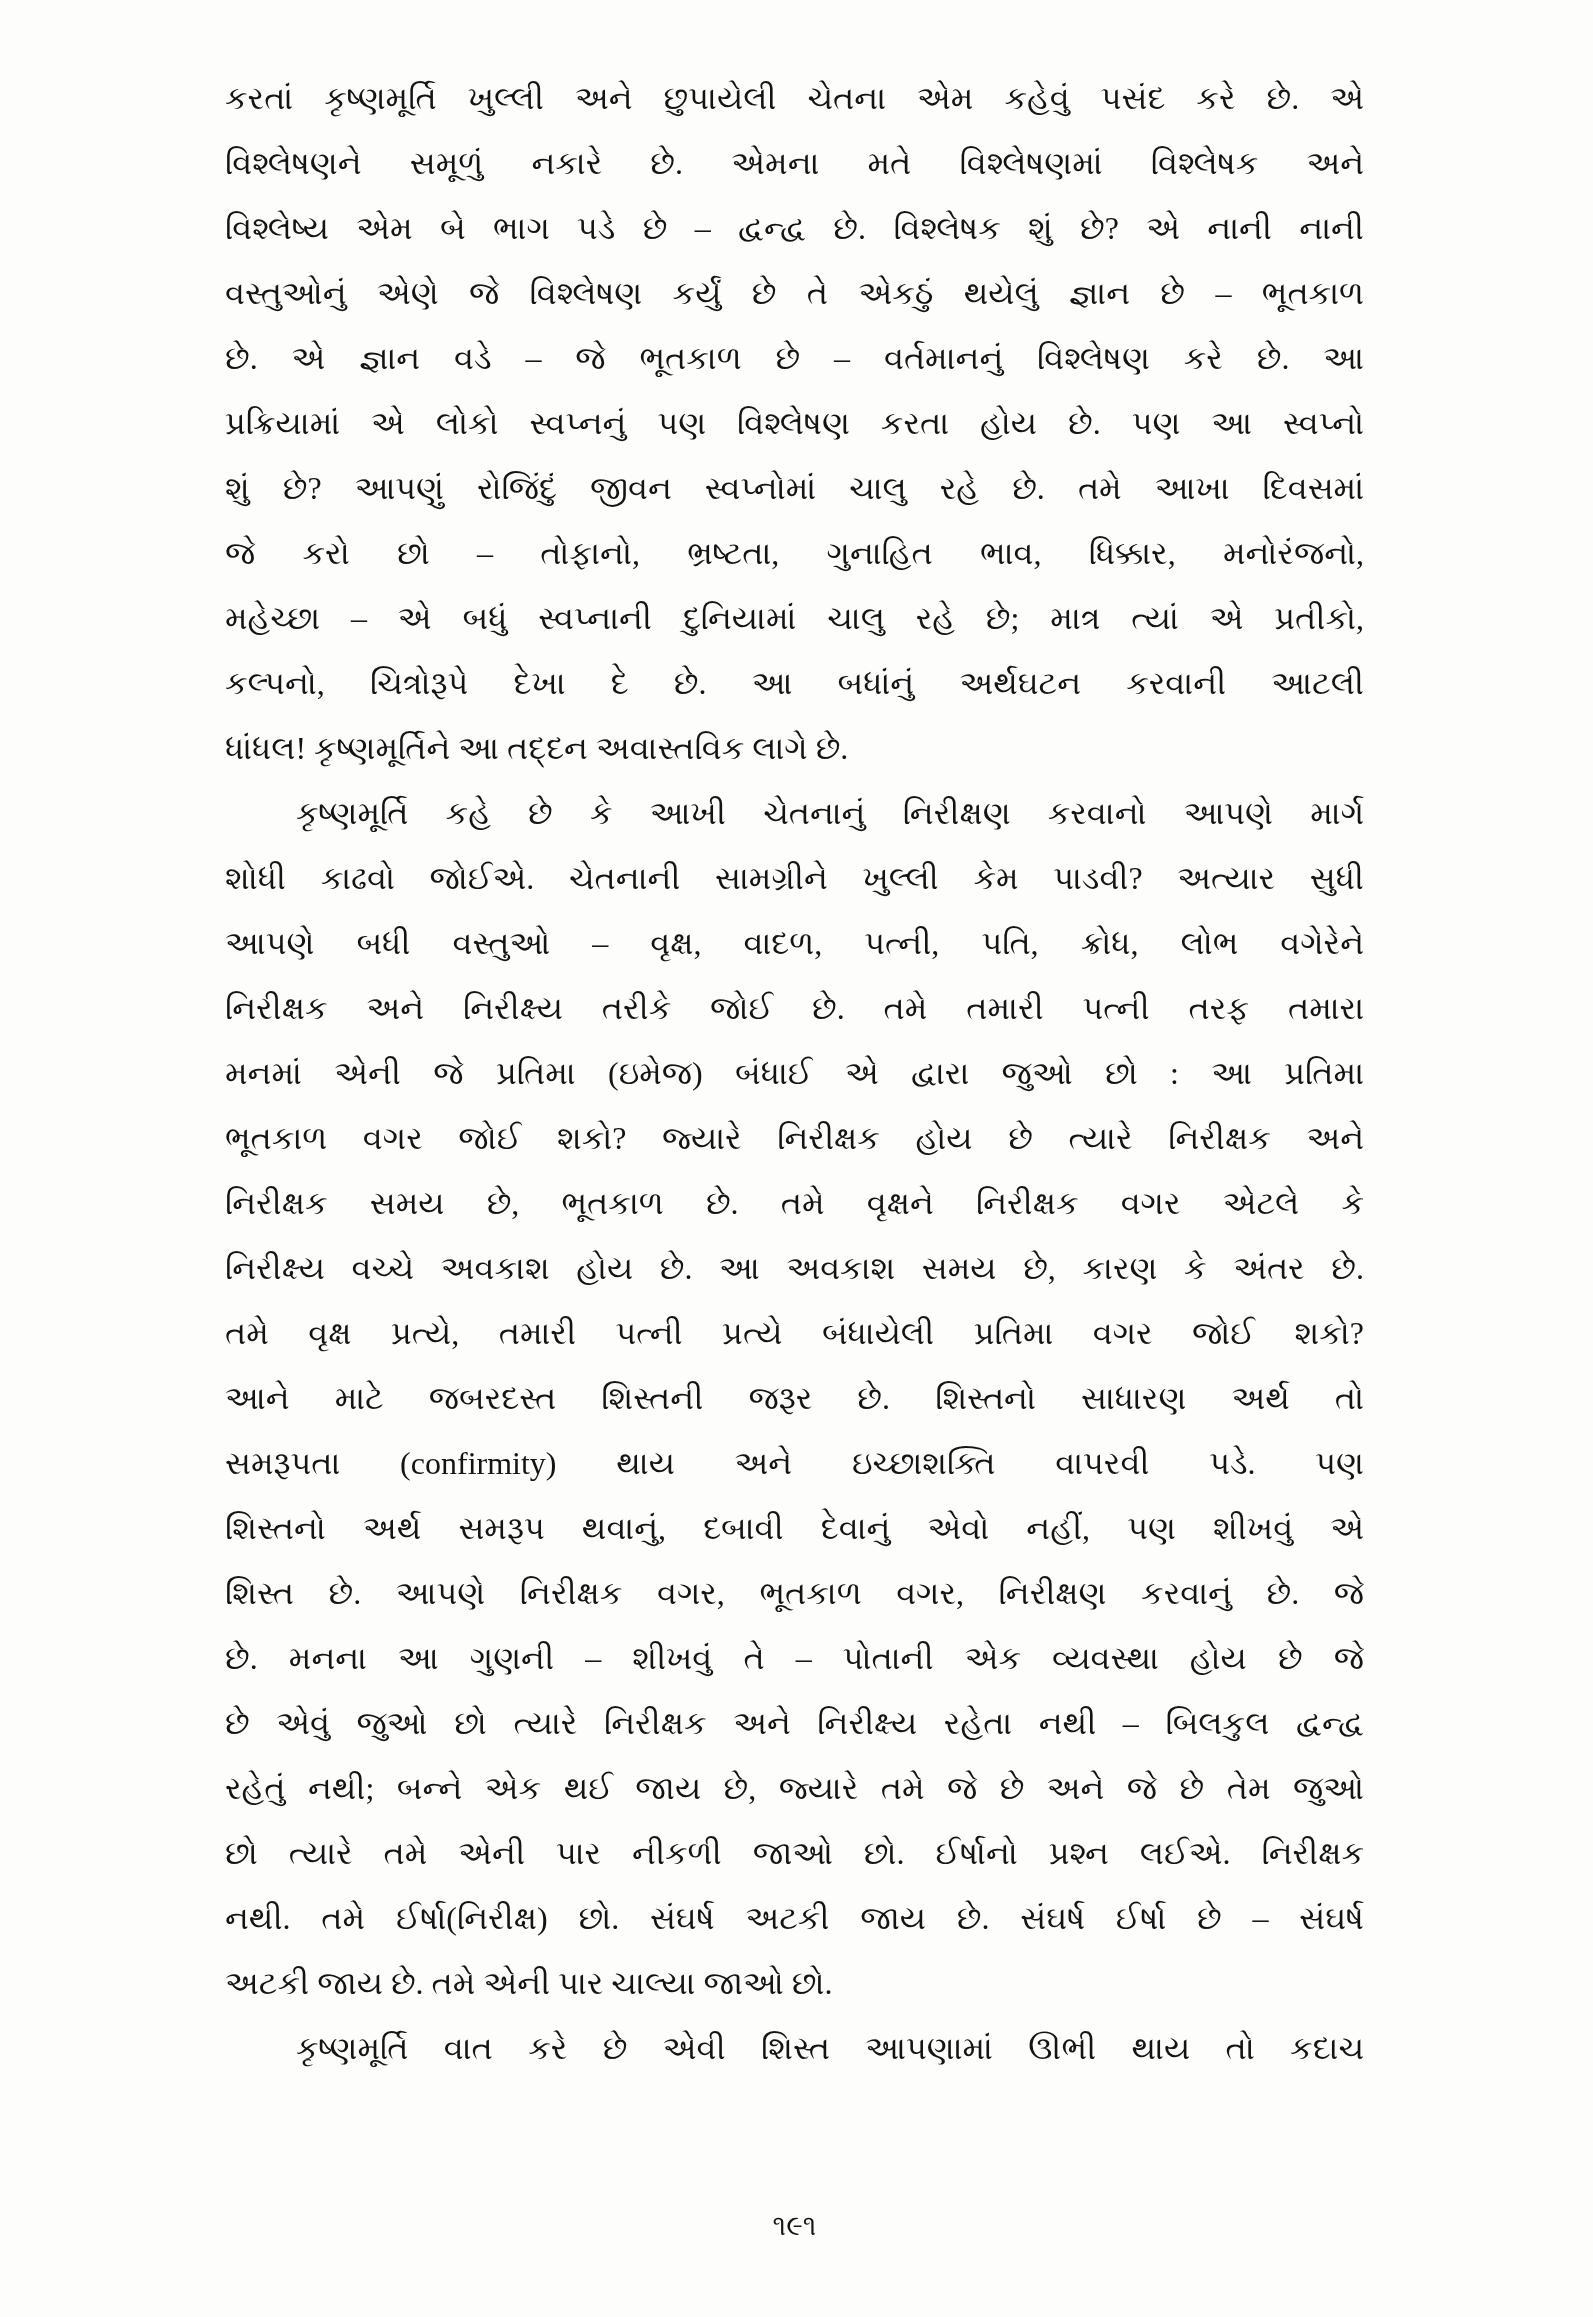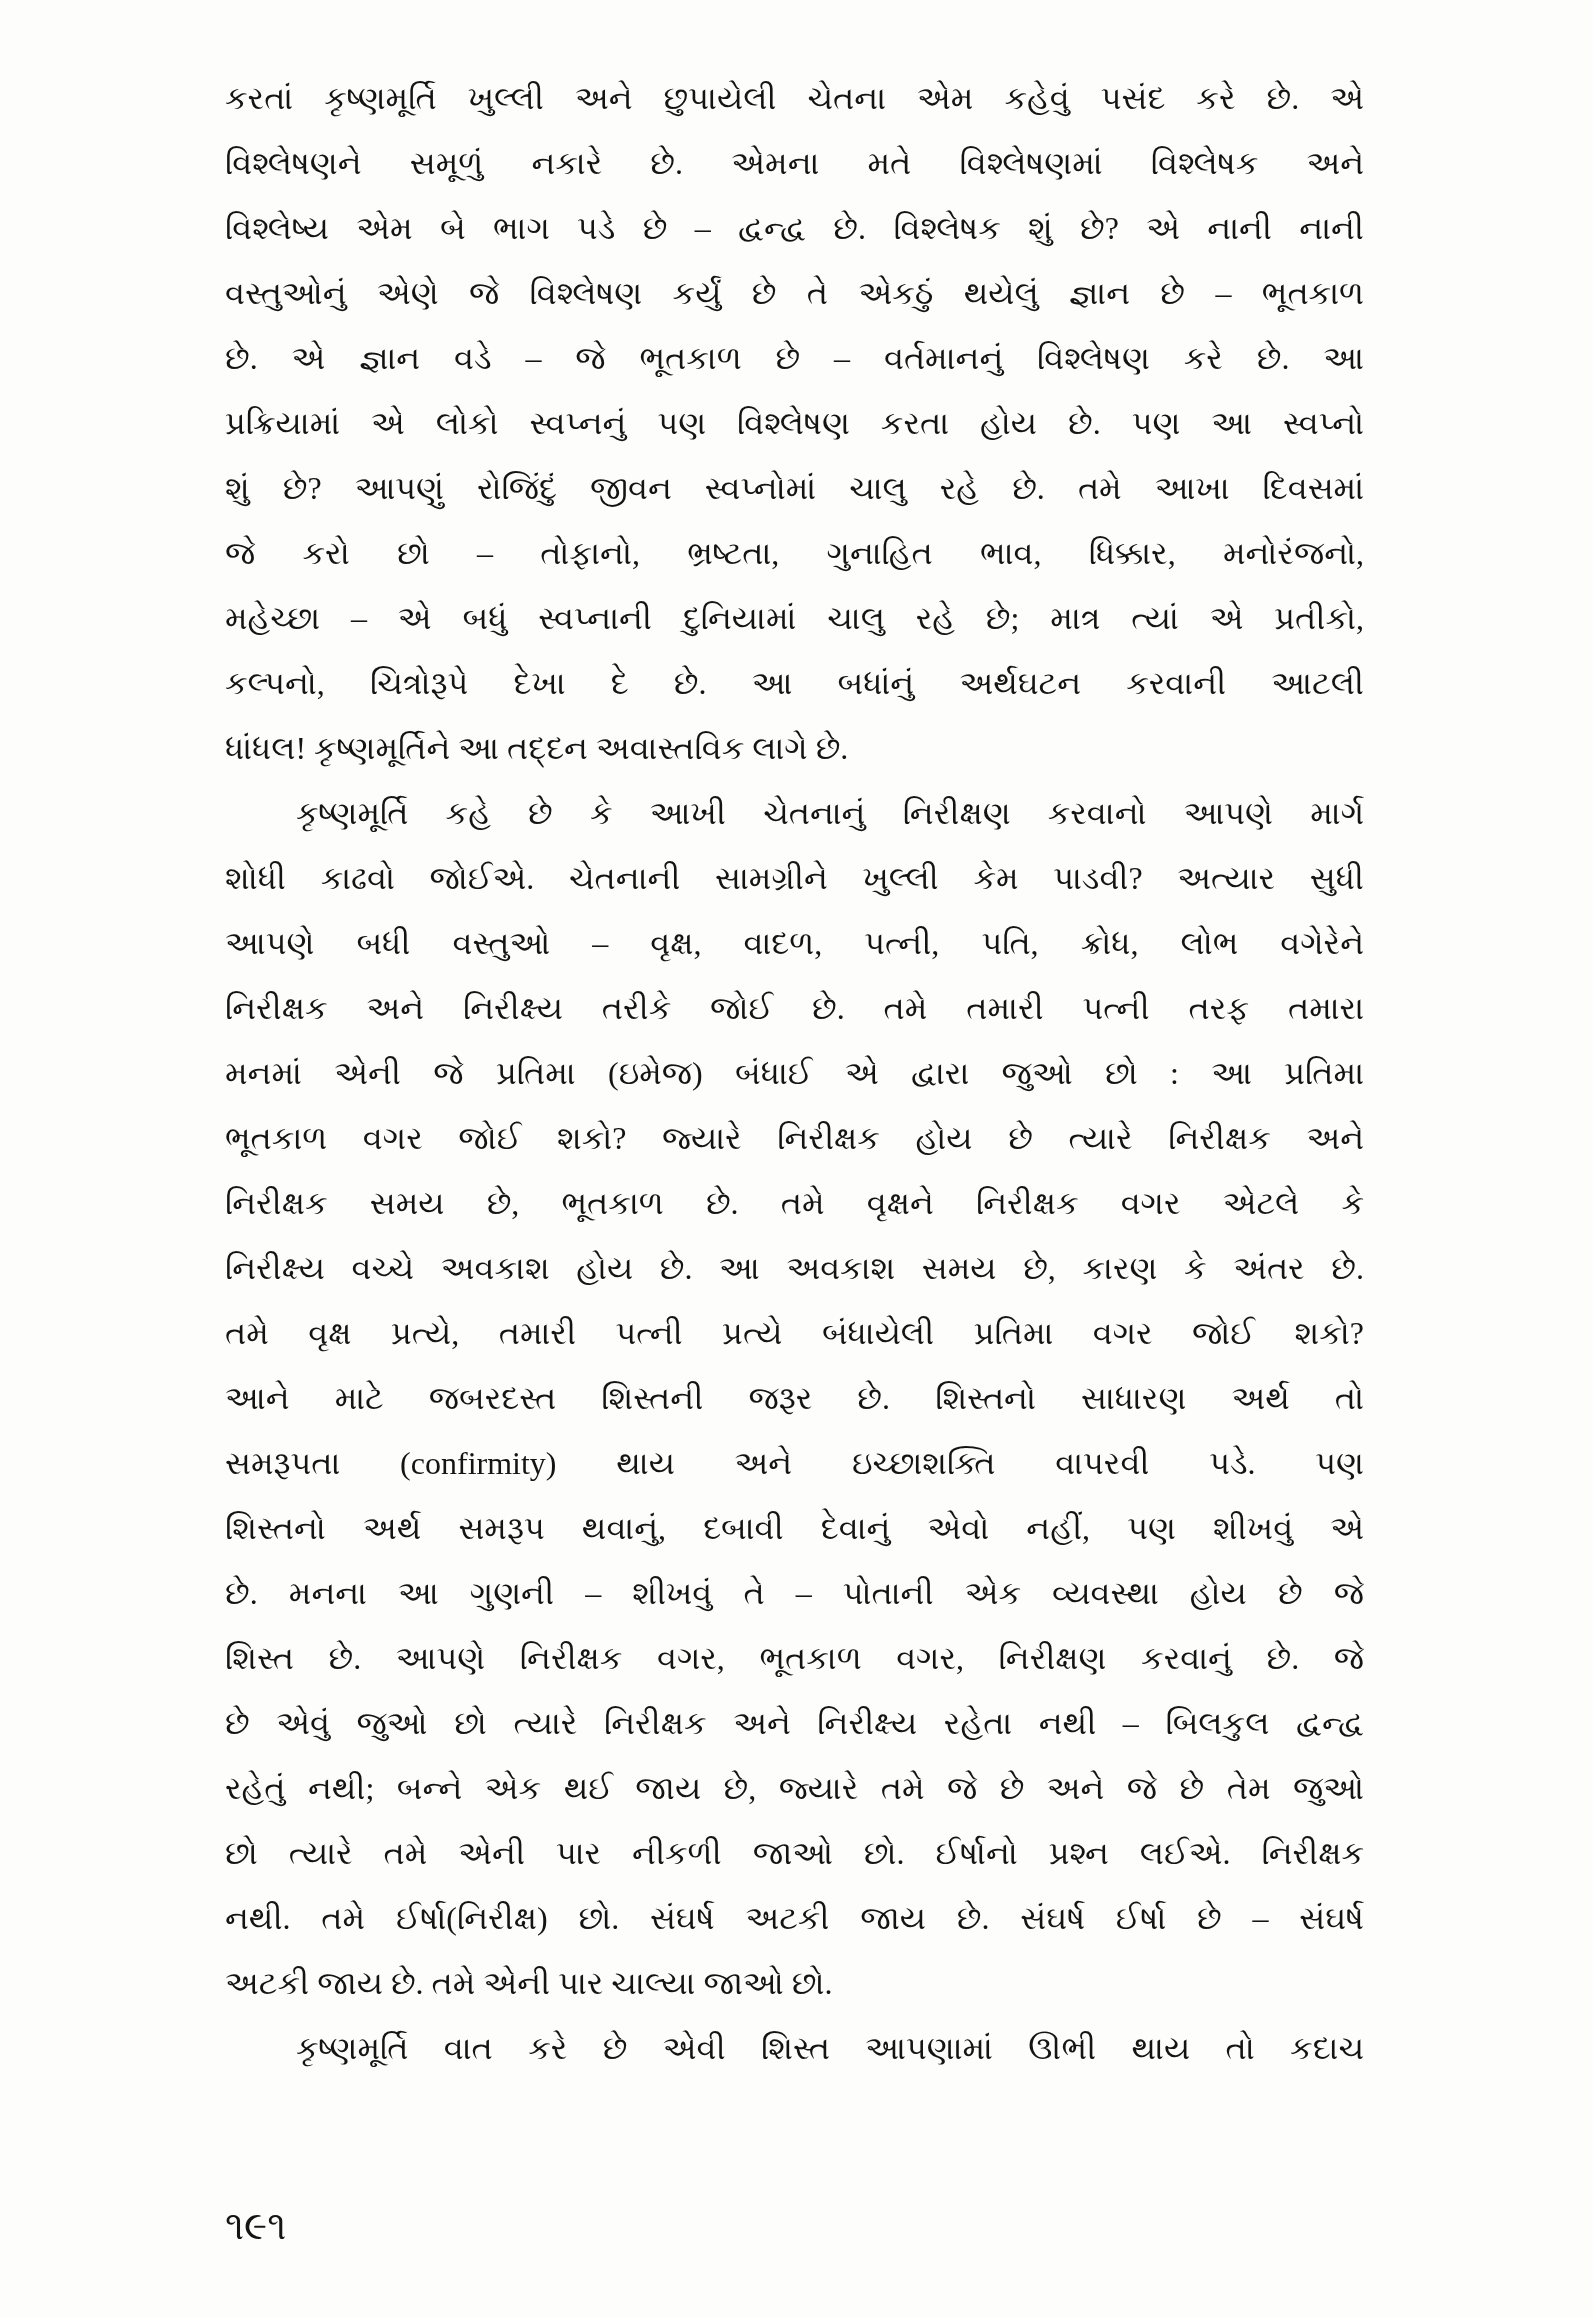--- a/index.html
+++ b/index.html
@@ -39,22 +39,22 @@
     text-align-last: left;
   }
   .line.indent {
     text-indent: 71px;
   }
   .page-number {
     position: absolute;
     left: 225px;
     top: 2203px;
     width: 1139px;
-    text-align: left;
-    font-size: 39px;
+    text-align: center;
+    font-size: 28px;
     line-height: 46px;
     color: #141414;
   }
 </style>
 </head>
 <body>
 
 <div class="page">
   <div class="text-block" id="text-block">
       <div class="line j">કરતાં કૃષ્ણમૂર્તિ ખુલ્લી અને છુપાયેલી ચેતના એમ કહેવું પસંદ કરે છે. એ</div>
@@ -73,22 +73,22 @@
       <div class="line j">આપણે બધી વસ્તુઓ – વૃક્ષ, વાદળ, પત્ની, પતિ, ક્રોધ, લોભ વગેરેને</div>
       <div class="line j">નિરીક્ષક અને નિરીક્ષ્ય તરીકે જોઈ છે. તમે તમારી પત્ની તરફ તમારા</div>
       <div class="line j">મનમાં એની જે પ્રતિમા (ઇમેજ) બંધાઈ એ દ્વારા જુઓ છો : આ પ્રતિમા</div>
       <div class="line j">ભૂતકાળ વગર જોઈ શકો? જ્યારે નિરીક્ષક હોય છે ત્યારે નિરીક્ષક અને</div>
       <div class="line j">નિરીક્ષક સમય છે, ભૂતકાળ છે. તમે વૃક્ષને નિરીક્ષક વગર એટલે કે</div>
       <div class="line j">નિરીક્ષ્ય વચ્ચે અવકાશ હોય છે. આ અવકાશ સમય છે, કારણ કે અંતર છે.</div>
       <div class="line j">તમે વૃક્ષ પ્રત્યે, તમારી પત્ની પ્રત્યે બંધાયેલી પ્રતિમા વગર જોઈ શકો?</div>
       <div class="line j">આને માટે જબરદસ્ત શિસ્તની જરૂર છે. શિસ્તનો સાધારણ અર્થ તો</div>
       <div class="line j">સમરૂપતા (confirmity) થાય અને ઇચ્છાશક્તિ વાપરવી પડે. પણ</div>
       <div class="line j">શિસ્તનો અર્થ સમરૂપ થવાનું, દબાવી દેવાનું એવો નહીં, પણ શીખવું એ</div>
+      <div class="line j">શિસ્ત છે. આપણે નિરીક્ષક વગર, ભૂતકાળ વગર, નિરીક્ષણ કરવાનું છે. જે</div>
       <div class="line j">છે. મનના આ ગુણની – શીખવું તે – પોતાની એક વ્યવસ્થા હોય છે જે</div>
-      <div class="line j">શિસ્ત છે. આપણે નિરીક્ષક વગર, ભૂતકાળ વગર, નિરીક્ષણ કરવાનું છે. જે</div>
       <div class="line j">છે એવું જુઓ છો ત્યારે નિરીક્ષક અને નિરીક્ષ્ય રહેતા નથી – બિલકુલ દ્વન્દ્વ</div>
       <div class="line j">રહેતું નથી; બન્ને એક થઈ જાય છે, જ્યારે તમે જે છે અને જે છે તેમ જુઓ</div>
       <div class="line j">છો ત્યારે તમે એની પાર નીકળી જાઓ છો. ઈર્ષાનો પ્રશ્ન લઈએ. નિરીક્ષક</div>
       <div class="line j">નથી. તમે ઈર્ષા(નિરીક્ષ) છો. સંઘર્ષ અટકી જાય છે. સંઘર્ષ ઈર્ષા છે – સંઘર્ષ</div>
       <div class="line l">અટકી જાય છે. તમે એની પાર ચાલ્યા જાઓ છો.</div>
       <div class="line j indent">કૃષ્ણમૂર્તિ વાત કરે છે એવી શિસ્ત આપણામાં ઊભી થાય તો કદાચ</div>
     </div>
   <div class="page-number">૧૯૧</div>
 </div>
 

